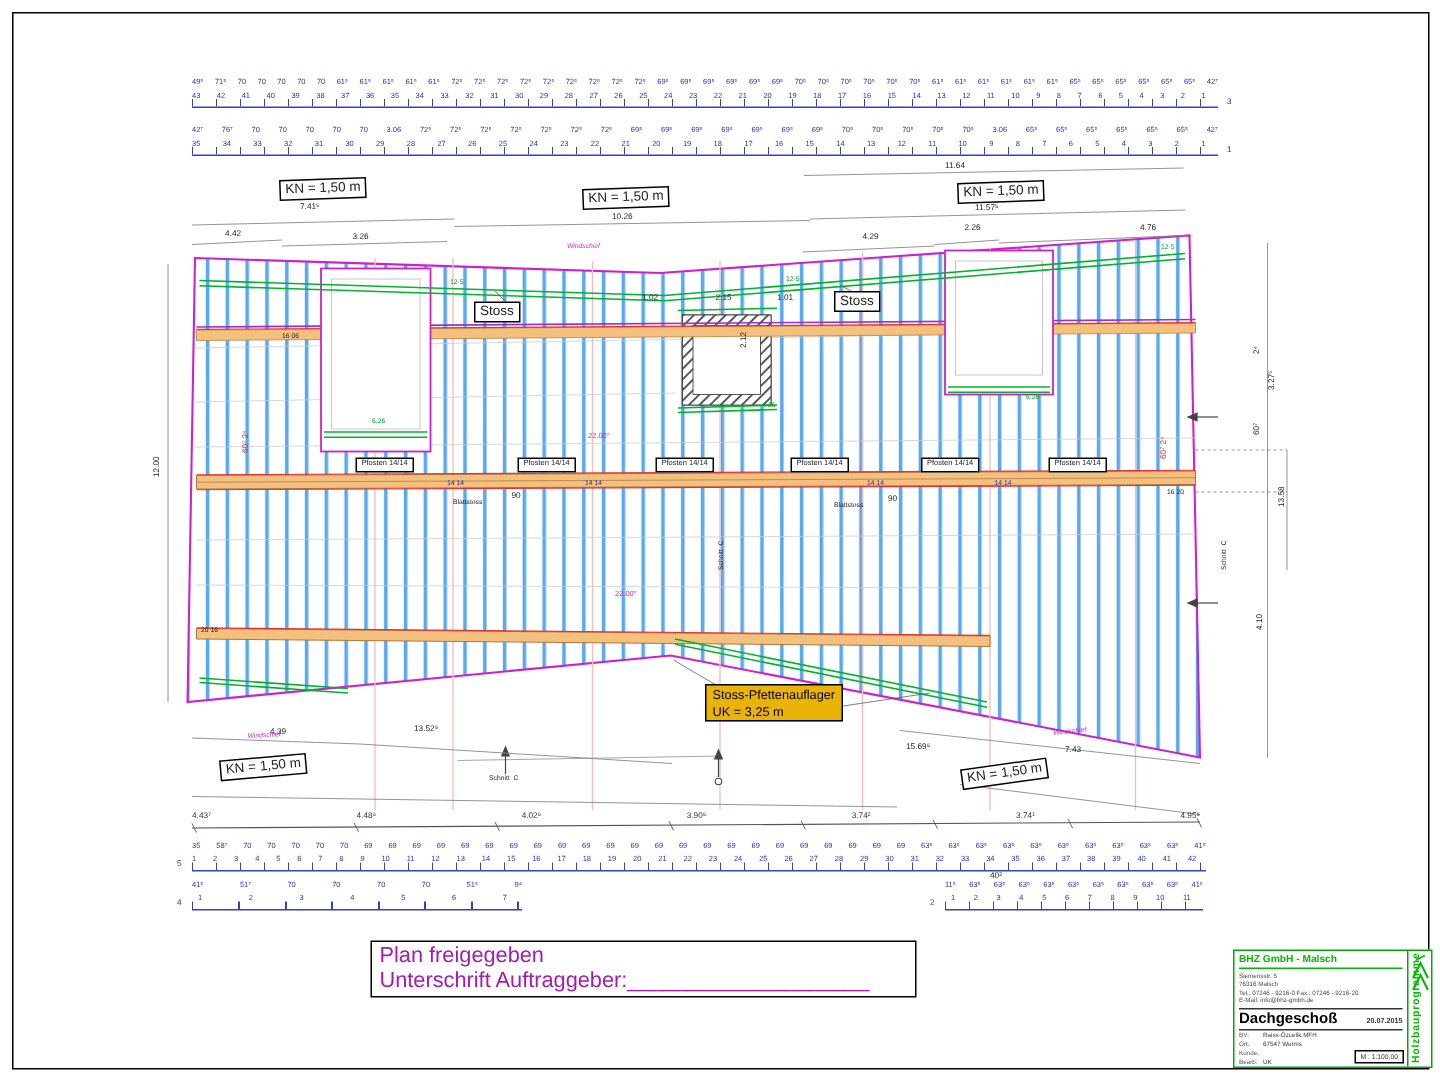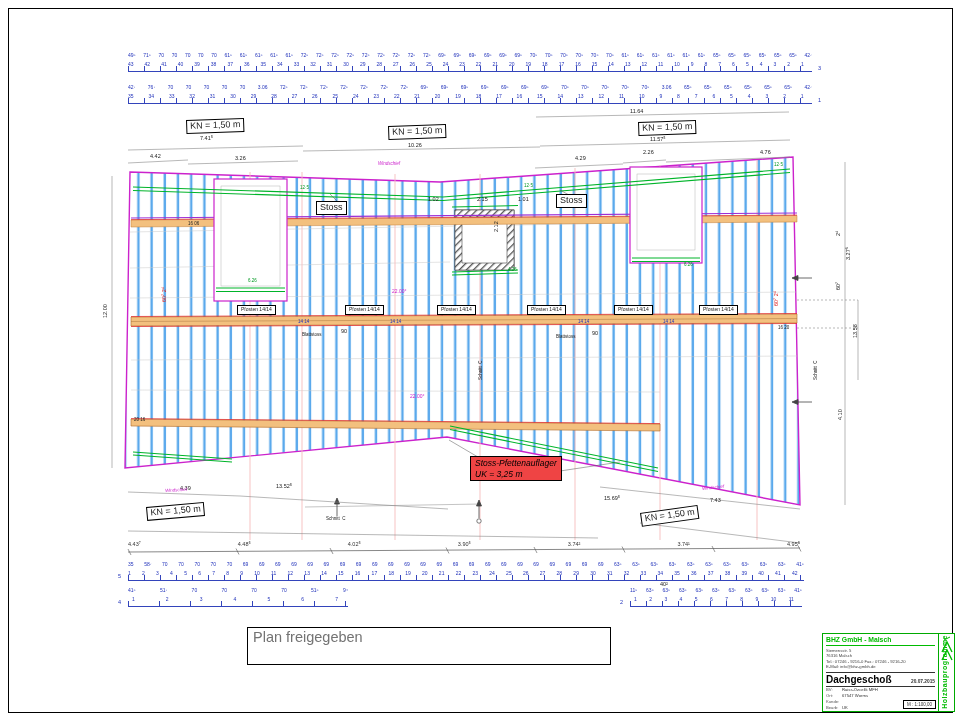--- a/index.html
+++ b/index.html
@@ -12,24 +12,24 @@
   .spread{display:flex;justify-content:space-between;}
   .tickline{position:absolute;height:5px;border-bottom:1px solid #3344bb;
             background:repeating-linear-gradient(90deg,#3344bb 0 1px,transparent 1px 16px);}
   .lbl{position:absolute;font-size:5.5px;color:#222;white-space:pre;line-height:1;transform-origin:left top;}
   .lbl.green{color:#009922;}
   .lbl.red{color:#dd2222;}
   .lbl.blue{color:#2233bb;}
   .lbl.magenta{color:#cc22cc;}
   .lbl.ital{font-style:italic;}
   .lbl.box{background:#fff;border:1px solid #000;padding:1px 3px;line-height:1.1;}
-  .note-box{position:absolute;left:470px;top:456px;background:#ef4444;border:1px solid #000;
-            padding:1px 4px;font-size:8.5px;line-height:1.25;font-style:italic;}
+  .note-box{position:absolute;left:470px;top:456px;background:#eab308;border:1px solid #000;
+            padding:1px 4px;font-size:8.5px;line-height:1.25;}
   .sign-box{position:absolute;left:247px;top:627px;width:352px;height:34px;border:1.2px solid #000;
-            background:#fff;padding:1px 5px;font-size:14.5px;line-height:1.15;color:#737373;}
+            background:#fff;padding:1px 5px;font-size:14.5px;line-height:1.15;color:#a21caf;}
   .tblock{position:absolute;left:822px;top:633px;width:131px;height:77px;border:1.5px solid #00aa00;
           background:#fff;display:flex;}
   .tmain{flex:1;padding:2px 3px;position:relative;font-size:4px;color:#333;}
   .tcompany{color:#00bb00;font-weight:bold;font-size:6.8px;border-bottom:1px solid #00bb00;
             padding-bottom:2px;margin-bottom:2px;}
   .taddr{font-size:4.2px;line-height:1.3;color:#444;}
   .ttitlerow{display:flex;justify-content:space-between;align-items:baseline;
              border-top:0.8px solid #333;border-bottom:0.8px solid #333;margin-top:2px;padding:1px 0;}
   .ttitle{font-size:10px;font-weight:bold;color:#000;}
   .tdate{font-size:4.8px;font-weight:bold;}
@@ -564,20 +564,21 @@
       <span class="lbl box" style="left: 699px; top: 305px; font-size: 5px;">Pfosten 14/14</span>
     </div>
 
   <div class="note-box">
     <div>Stoss-Pfettenauflager</div>
     <div>UK = 3,25 m</div>
   </div>
 
   <div class="sign-box">
     <div>Plan freigegeben</div>
+    <div>Unterschrift Auftraggeber:____________________</div>
   </div>
 
   <div class="tblock">
     <div class="tmain">
       <div class="tcompany">BHZ GmbH - Malsch</div>
       <div class="taddr">
         <div>Siemensstr. 5</div>
         <div>76316 Malsch</div>
         <div>Tel.: 07246 - 9216-0  Fax.: 07246 - 9216-20</div>
         <div>E-Mail: info@bhz-gmbh.de</div>

